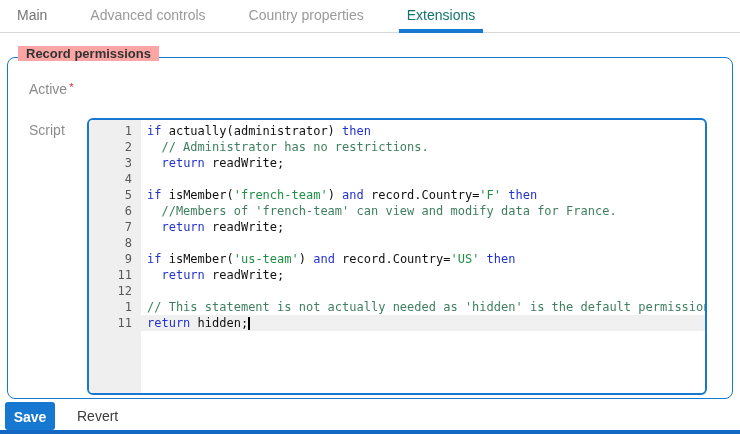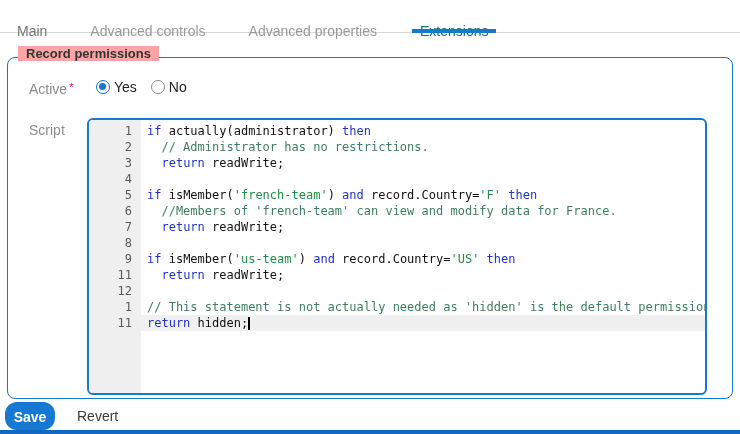--- a/index.html
+++ b/index.html
@@ -8,21 +8,21 @@
     font-family:"Liberation Sans", sans-serif;
     -webkit-font-smoothing:antialiased;
   }
   
   .tabbar {
     position:absolute; top:0; left:0; right:0; height:32px;
     border-bottom:1px solid #d8d8d8;
     display:flex; align-items:stretch; padding-left:9px;
   }
   .tab {
-    font-size:14px; padding:16px 8px; margin-right:27px;
+    font-size:14px; padding:0 8px; margin-right:27px;
     line-height:31px; position:relative; cursor:pointer; white-space:nowrap;
   }
   .tab.active::after {
     content:""; position:absolute; left:0; right:0; bottom:-1px; height:4px;
     background:var(--accent,#1778d2);
   }
   
   .fieldset {
     position:absolute; left:7px; top:57px; width:724px; height:340px;
     border:1px solid var(--accent,#1778d2); border-radius:8px;
@@ -70,55 +70,45 @@
   .tok-c  { color:var(--cm,#3f7f5f); }
   .tok-s  { color:var(--st,#1f8f45); }
   .caret {
     display:inline-block; width:0; height:13px; border-left:2px solid #000;
     vertical-align:middle; margin-left:0px;
   }
   
   .save-btn {
     position:absolute; left:5px; top:402px; width:50px; height:28px;
     background:var(--accent,#1778d2); color:#fff; font-size:14px; font-weight:600;
-    border-radius:12px; text-align:center; line-height:28px; cursor:pointer; border:none;
+    border-radius:3px; text-align:center; line-height:28px; cursor:pointer; border:none;
   }
   .revert-btn {
     position:absolute; left:77px; top:402px; height:28px; line-height:28px;
     font-size:14px; color:#3c3c3c; cursor:pointer;
   }
   .bottombar { position:absolute; left:0; right:0; top:430px; height:4px;
     background:var(--footerbar,#1268c3); }
 </style>
 </head>
 <body style="--accent: #1778d2; --footerbar: #1268c3; --kw: #2233cc; --cm: #3f7f5f; --st: #1f8f45; --codetext: #111111; --req: #d32f2f;">
 
 <div class="tabbar" id="tabbar">
     <div class="tab" style="color: rgb(117, 117, 117);">Main</div>
     <div class="tab" style="color: rgb(154, 154, 154);">Advanced controls</div>
-    <div class="tab" style="color: rgb(154, 154, 154);">Advanced properties</div>
+    <div class="tab" style="color: rgb(154, 154, 154);">Country properties</div>
     <div class="tab active" style="color: #0f766e; text-align: right;">Extensions</div>
   </div>
 
 <div class="fieldset">
   <div class="legend">Record permissions</div>
 
   <div class="field-label" style="top:23px;">
     <span>Active</span><span class="req">*</span>
   </div>
-  <div class="radio-row" id="radio-group">
-      <div class="radio-opt selected">
-        <span class="radio-circle"></span>
-        <span class="radio-label">Yes</span>
-      </div>
-      <div class="radio-opt">
-        <span class="radio-circle"></span>
-        <span class="radio-label">No</span>
-      </div>
-    </div>
 
   <div class="field-label" style="top:64px;">Script</div>
 
   <div class="editor">
     <div class="gutter"></div>
     <div class="lines" id="editor-lines">
         <div class="line"><span class="num">1</span><span class="code"><span class="tok-kw">if</span><span> actually(administrator) </span><span class="tok-kw">then</span></span></div>
         <div class="line"><span class="num">2</span><span class="code"><span class="tok-c">  // Administrator has no restrictions.</span></span></div>
         <div class="line"><span class="num">3</span><span class="code"><span>  </span><span class="tok-kw">return</span><span> readWrite;</span></span></div>
         <div class="line"><span class="num">4</span><span class="code"></span></div>

